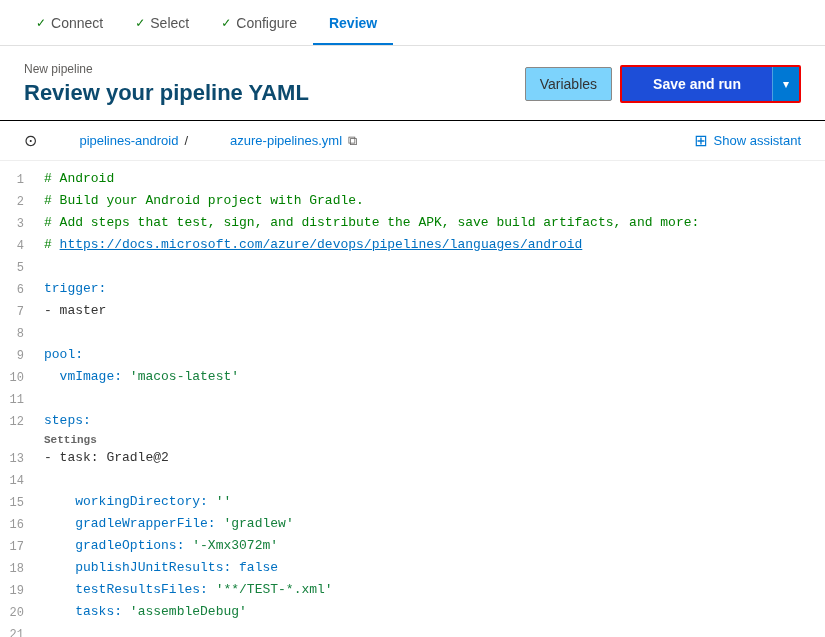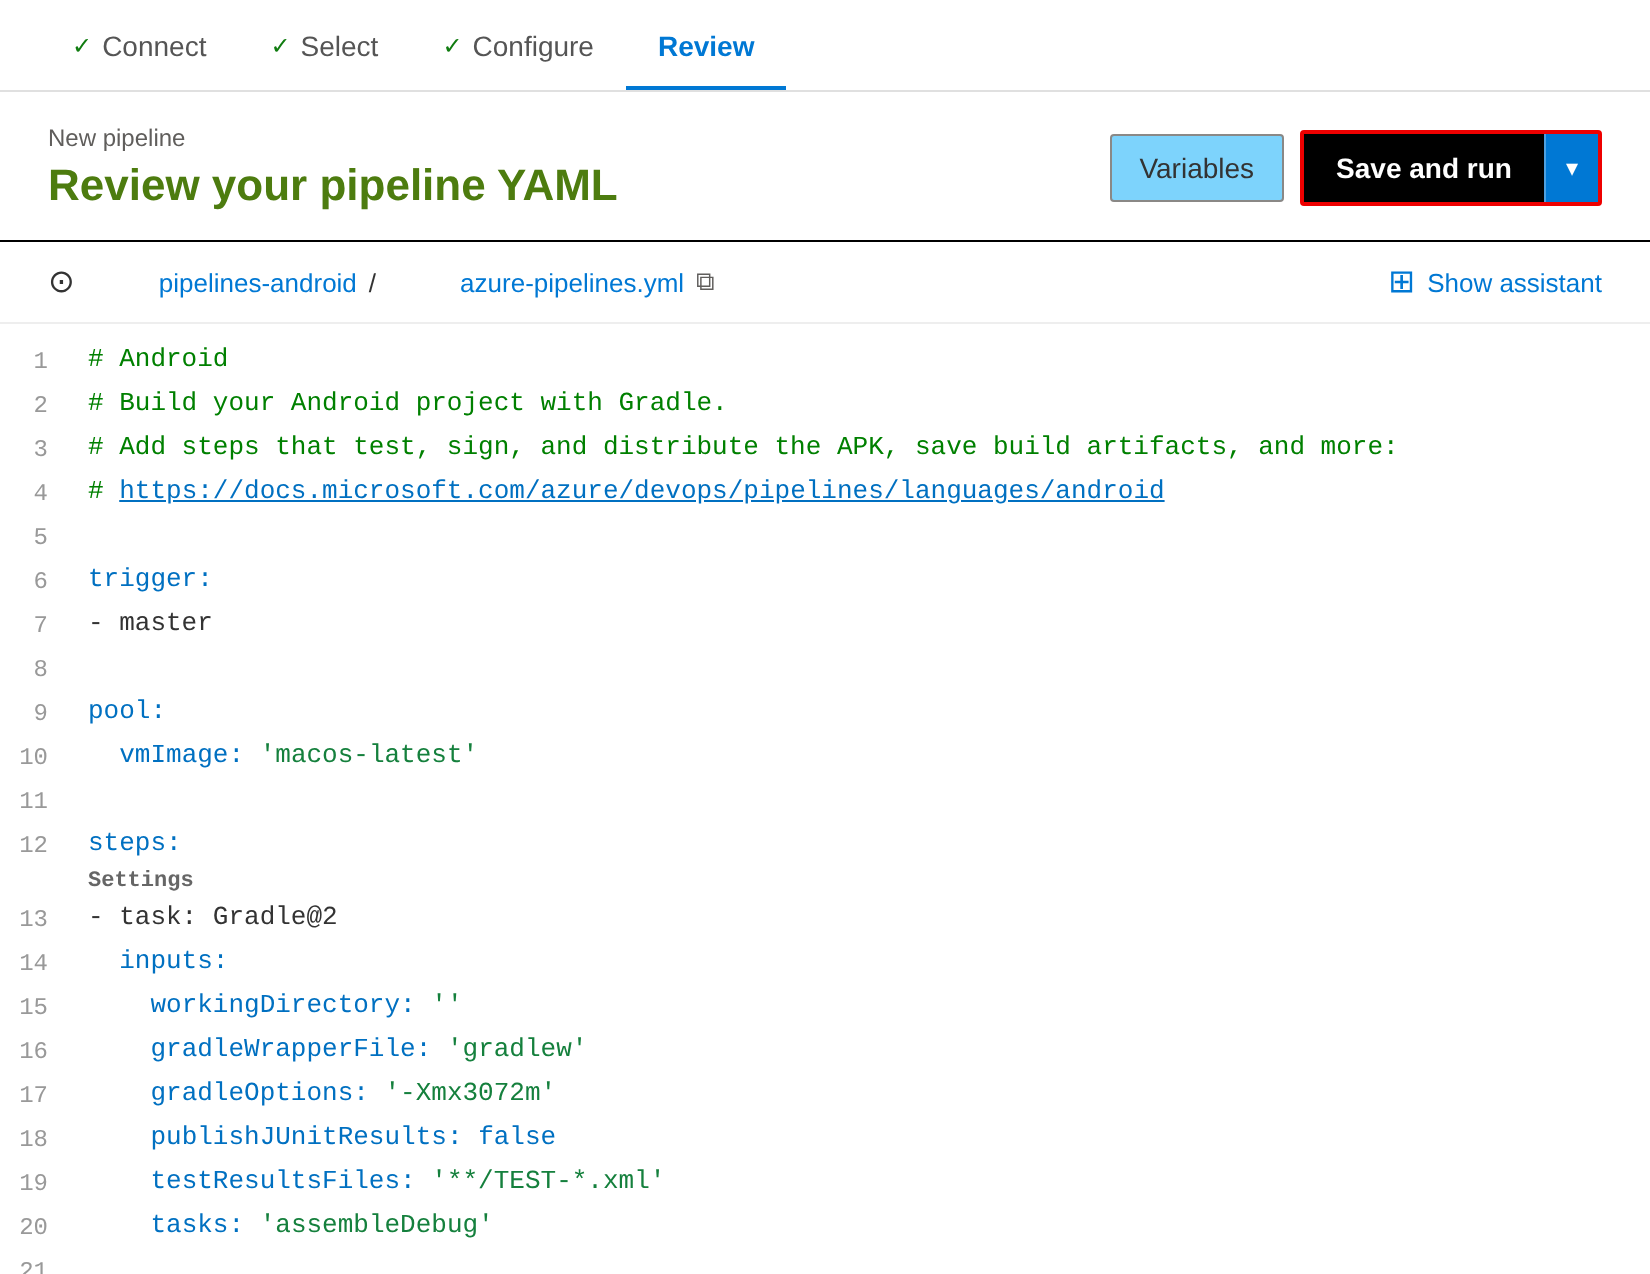--- a/index.html
+++ b/index.html
@@ -58,21 +58,21 @@
       justify-content: space-between;
     }
     .header-left .subtitle {
       font-size: 12px;
       color: #605e5c;
       margin-bottom: 4px;
     }
     .header-left h1 {
       font-size: 22px;
       font-weight: 600;
-      color: #4d7c0f;
+      color: #0c4a6e;
     }
     .header-actions {
       display: flex;
       align-items: center;
       gap: 8px;
     }
     .variables-btn {
       background: #7dd3fc;
       border: 1px solid #8a8886;
       color: #333;
@@ -82,24 +82,24 @@
       border-radius: 2px;
       height: 34px;
     }
 
     .save-run-container {
       display: flex;
       border: 2px solid #e00;
       border-radius: 2px;
     }
     .save-run-btn {
-      background: #000000;
+      background: #1d4ed8;
       color: #fff;
       border: none;
-      padding: 6px 16px;
+      padding: 6px 31px;
       font-size: 14px;
       font-weight: 600;
       cursor: pointer;
       height: 34px;
     }
     .save-run-dropdown {
       background: #0078d4;
       color: #fff;
       border: none;
       border-left: 1px solid rgba(255,255,255,0.3);
@@ -293,21 +293,20 @@
       <span class="line-number">12</span>
       <span class="line-content"><span class="c-key">steps:</span></span>
     </div>
     <span class="settings-label">Settings</span>
     <div class="code-line">
       <span class="line-number">13</span>
       <span class="line-content">- task: Gradle@2</span>
     </div>
     <div class="code-line">
       <span class="line-number">14</span>
-      <span class="line-content"><span class="c-key">  inputs:</span></span>
     </div>
     <div class="code-line">
       <span class="line-number">15</span>
       <span class="line-content">    <span class="c-key">workingDirectory:</span> <span class="c-string">''</span></span>
     </div>
     <div class="code-line">
       <span class="line-number">16</span>
       <span class="line-content">    <span class="c-key">gradleWrapperFile:</span> <span class="c-string">'gradlew'</span></span>
     </div>
     <div class="code-line">

